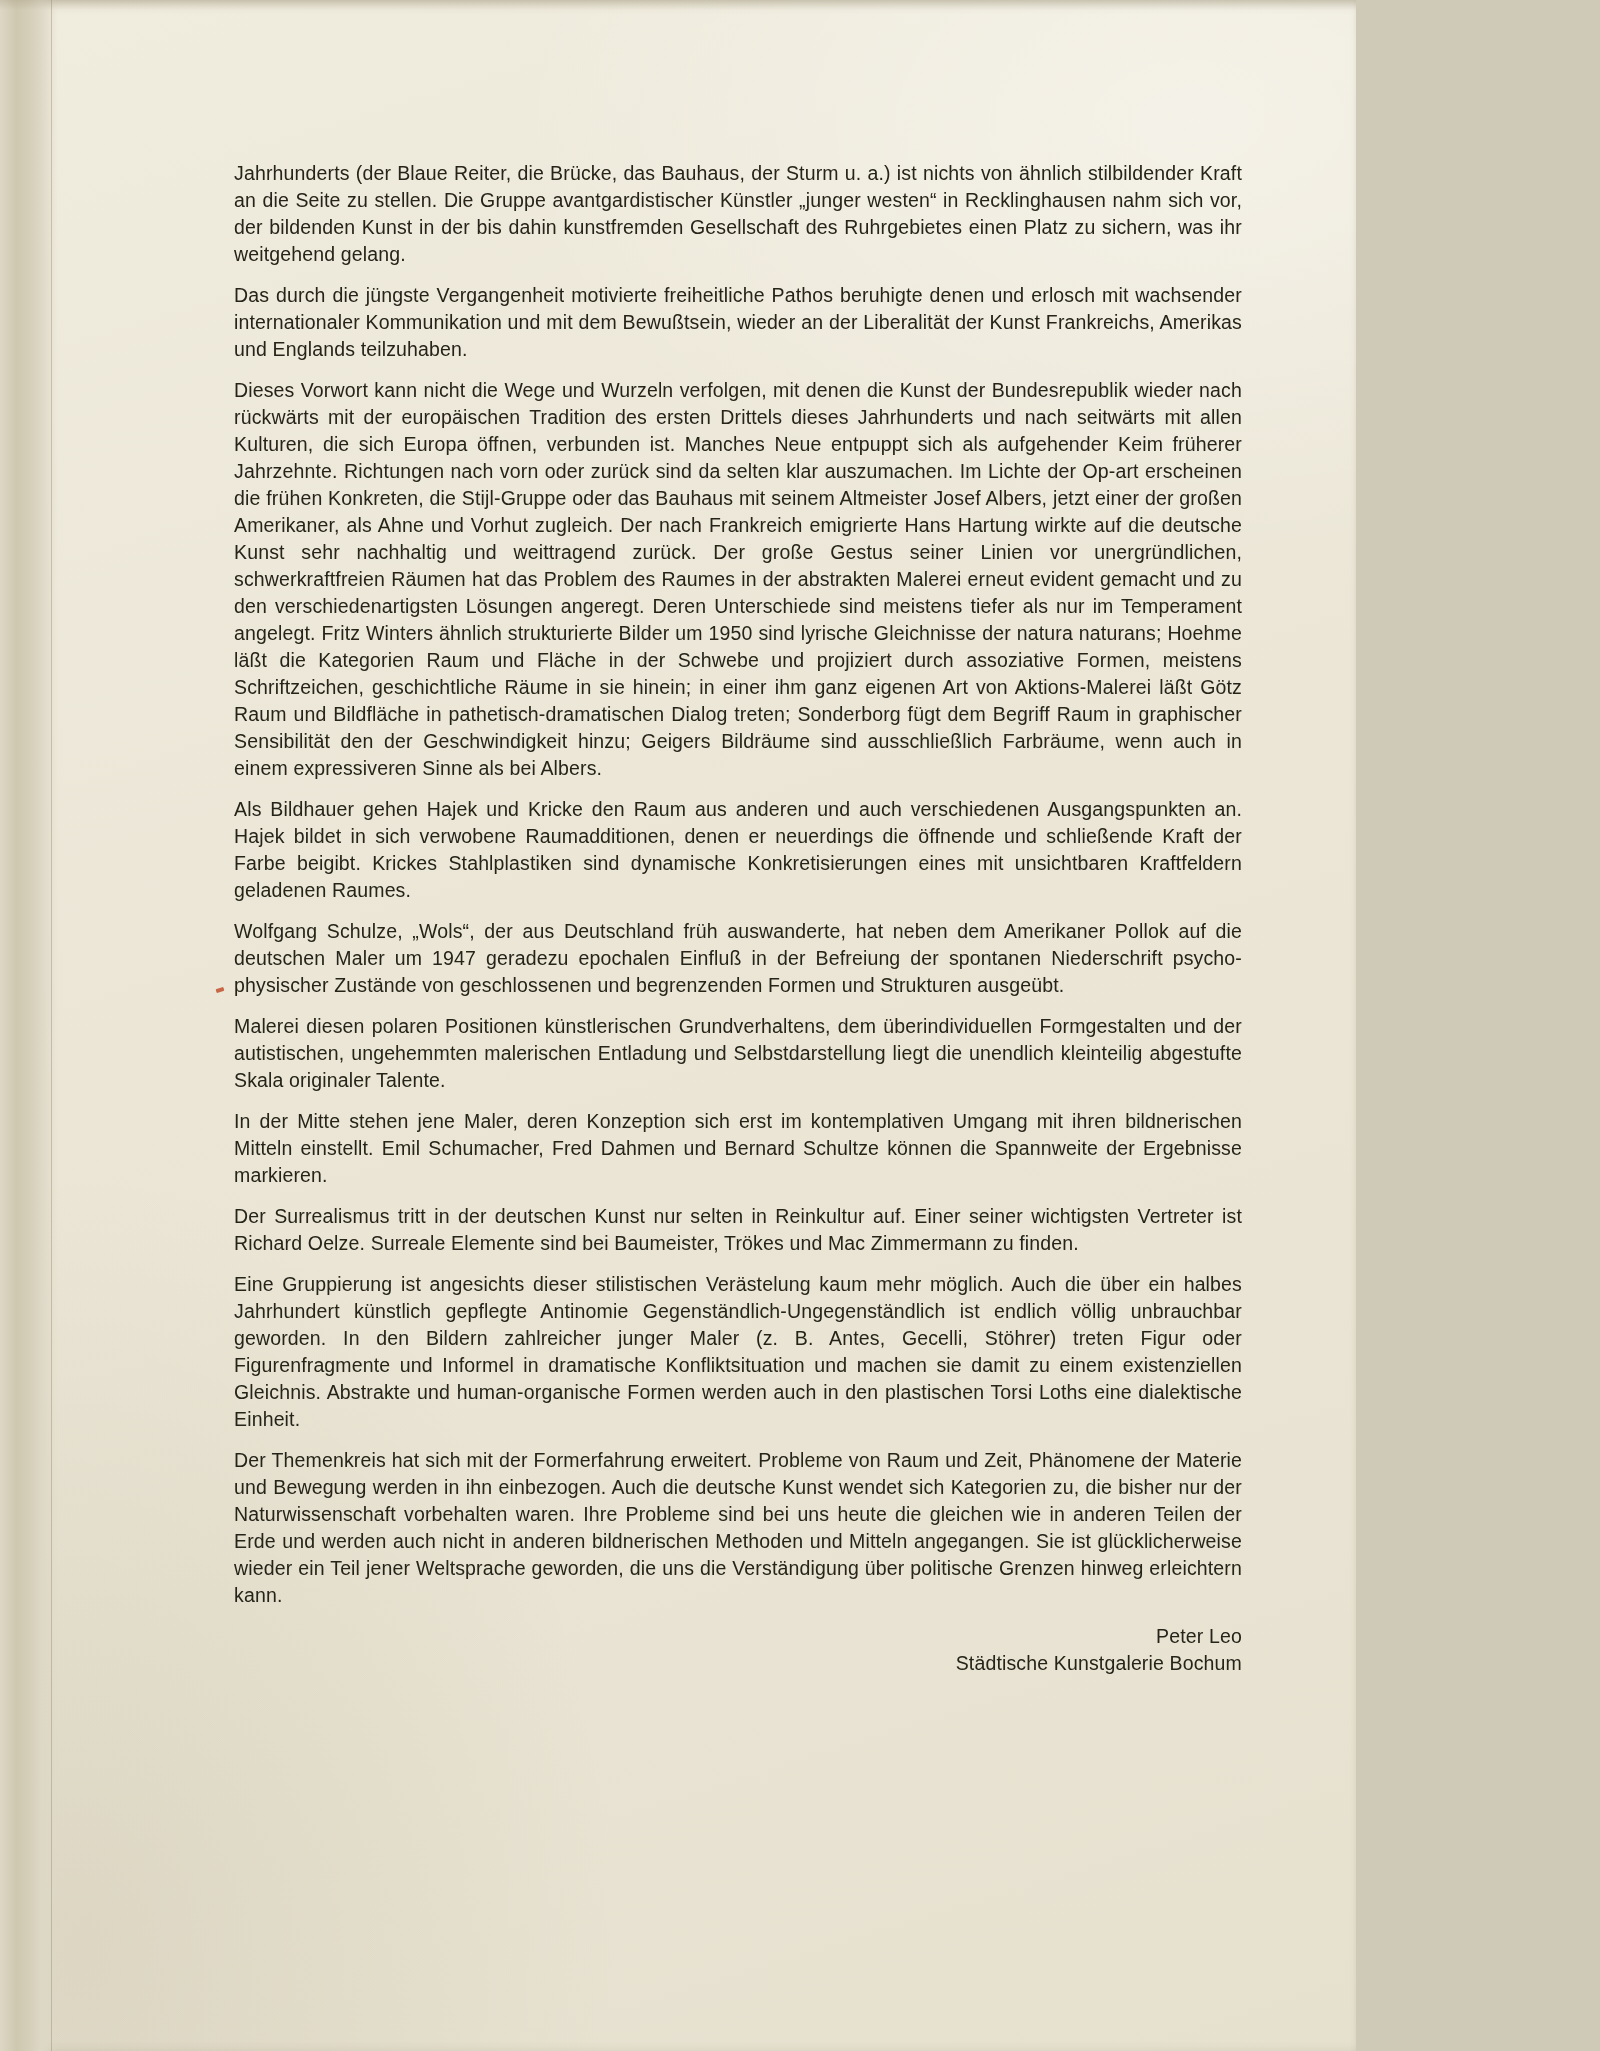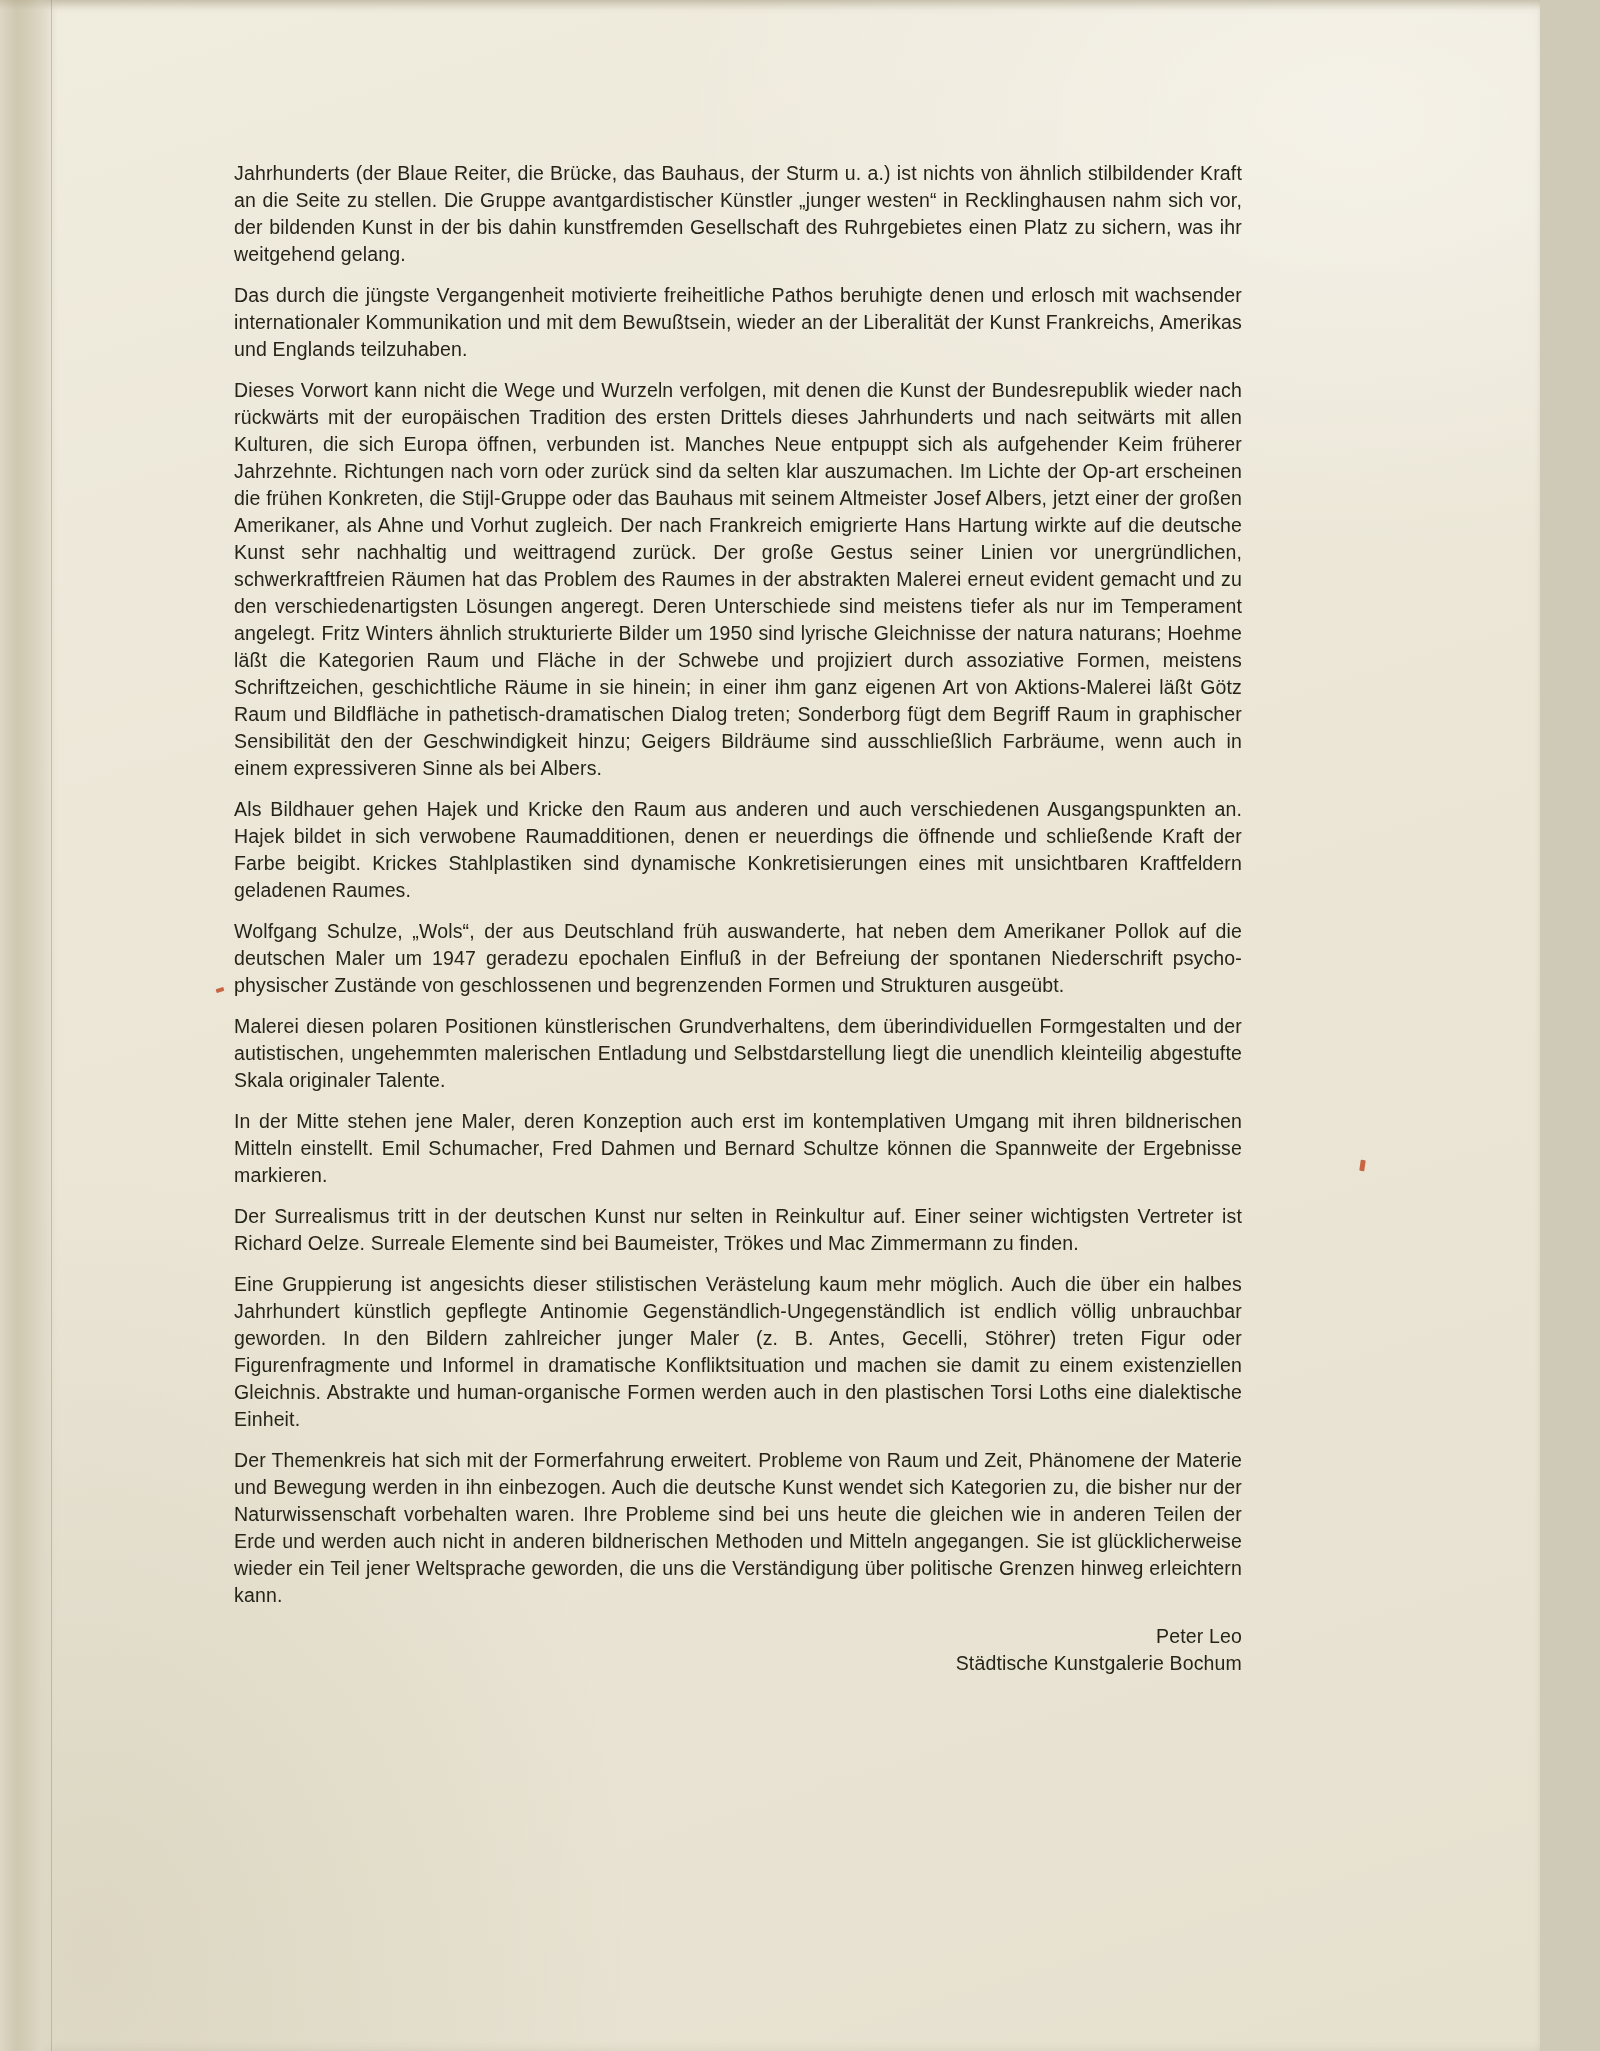--- a/index.html
+++ b/index.html
@@ -2,21 +2,21 @@
 <html lang="de"><head>
 <meta charset="utf-8">
 <style>
   html, body {
     margin: 0;
     padding: 0;
     background: #cfc9b8;
   }
   .scan {
     position: relative;
-    width: 1540px;
+    width: 1356px;
     height: 2051px;
     overflow: hidden;
     font-family: "Liberation Sans", "DejaVu Sans", sans-serif;
     background:
       radial-gradient(1100px 700px at 88% 6%, rgba(255,255,255,0.38), rgba(255,255,255,0) 62%),
       radial-gradient(900px 1300px at 6% 95%, rgba(115,100,65,0.10), rgba(115,100,65,0) 60%),
       linear-gradient(163deg, #f0ecde 0%, #ebe6d6 45%, #e6e1cf 100%);
     box-shadow:
       inset 0 8px 14px -8px rgba(90,78,48,0.30),
       inset 0 -6px 12px -8px rgba(90,78,48,0.18);
@@ -92,21 +92,21 @@
   <div class="edge-left"></div>
   <div class="edge-top"></div>
 
   <main class="text-block" lang="de">
     <p>Jahrhunderts (der Blaue Reiter, die Brücke, das Bauhaus, der Sturm u. a.) ist nichts von ähnlich stilbildender Kraft an die Seite zu stellen. Die Gruppe avantgardistischer Künstler „junger westen“ in Recklinghausen nahm sich vor, der bildenden Kunst in der bis dahin kunstfremden Gesellschaft des Ruhrgebietes einen Platz zu sichern, was ihr weitgehend gelang.</p>
     <p>Das durch die jüngste Vergangenheit motivierte freiheitliche Pathos beruhigte denen und erlosch mit wachsender internationaler Kommunikation und mit dem Bewußtsein, wieder an der Liberalität der Kunst Frankreichs, Amerikas und Englands teilzuhaben.</p>
     <p>Dieses Vorwort kann nicht die Wege und Wurzeln verfolgen, mit denen die Kunst der Bundesrepublik wieder nach rückwärts mit der europäischen Tradition des ersten Drittels dieses Jahrhunderts und nach seitwärts mit allen Kulturen, die sich Europa öffnen, verbunden ist. Manches Neue entpuppt sich als aufgehender Keim früherer Jahrzehnte. Richtungen nach vorn oder zurück sind da selten klar auszumachen. Im Lichte der Op-art erscheinen die frühen Konkreten, die Stijl-Gruppe oder das Bauhaus mit seinem Altmeister Josef Albers, jetzt einer der großen Amerikaner, als Ahne und Vorhut zugleich. Der nach Frankreich emigrierte Hans Hartung wirkte auf die deutsche Kunst sehr nachhaltig und weittragend zurück. Der große Gestus seiner Linien vor unergründlichen, schwerkraftfreien Räumen hat das Problem des Raumes in der abstrakten Malerei erneut evident gemacht und zu den verschiedenartigsten Lösungen angeregt. Deren Unterschiede sind meistens tiefer als nur im Temperament angelegt. Fritz Winters ähnlich strukturierte Bilder um 1950 sind lyrische Gleichnisse der natura naturans; Hoehme läßt die Kategorien Raum und Fläche in der Schwebe und projiziert durch assoziative Formen, meistens Schriftzeichen, geschichtliche Räume in sie hinein; in einer ihm ganz eigenen Art von Aktions-Malerei läßt Götz Raum und Bildfläche in pathetisch-dramatischen Dialog treten; Sonderborg fügt dem Begriff Raum in graphischer Sensibilität den der Geschwindigkeit hinzu; Geigers Bildräume sind ausschließlich Farbräume, wenn auch in einem expressiveren Sinne als bei Albers.</p>
     <p>Als Bildhauer gehen Hajek und Kricke den Raum aus anderen und auch verschiedenen Ausgangspunkten an. Hajek bildet in sich verwobene Raumadditionen, denen er neuerdings die öffnende und schließende Kraft der Farbe beigibt. Krickes Stahlplastiken sind dynamische Konkretisierungen eines mit unsichtbaren Kraftfeldern geladenen Raumes.</p>
     <p>Wolfgang Schulze, „Wols“, der aus Deutschland früh auswanderte, hat neben dem Amerikaner Pollok auf die deutschen Maler um 1947 geradezu epochalen Einfluß in der Befreiung der spontanen Niederschrift psycho-physischer Zustände von geschlossenen und begrenzenden Formen und Strukturen ausgeübt.</p>
     <p>Malerei diesen polaren Positionen künstlerischen Grundverhaltens, dem überindividuellen Formgestalten und der autistischen, ungehemmten malerischen Entladung und Selbstdarstellung liegt die unendlich kleinteilig abgestufte Skala originaler Talente.</p>
-    <p>In der Mitte stehen jene Maler, deren Konzeption auch erst im kontemplativen Umgang mit ihren bildnerischen Mitteln einstellt. Emil Schumacher, Fred Dahmen und Bernard Schultze können die Spannweite der Ergebnisse markieren.</p>
+    <p>In der Mitte stehen jene Maler, deren Konzeption sich erst im kontemplativen Umgang mit ihren bildnerischen Mitteln einstellt. Emil Schumacher, Fred Dahmen und Bernard Schultze können die Spannweite der Ergebnisse markieren.</p>
     <p>Der Surrealismus tritt in der deutschen Kunst nur selten in Reinkultur auf. Einer seiner wichtigsten Vertreter ist Richard Oelze. Surreale Elemente sind bei Baumeister, Trökes und Mac Zimmermann zu finden.</p>
     <p>Eine Gruppierung ist angesichts dieser stilistischen Verästelung kaum mehr möglich. Auch die über ein halbes Jahrhundert künstlich gepflegte Antinomie Gegenständlich-Ungegenständlich ist endlich völlig unbrauchbar geworden. In den Bildern zahlreicher junger Maler (z. B. Antes, Gecelli, Stöhrer) treten Figur oder Figurenfragmente und Informel in dramatische Konfliktsituation und machen sie damit zu einem existenziellen Gleichnis. Abstrakte und human-organische Formen werden auch in den plastischen Torsi Loths eine dialektische Einheit.</p>
     <p>Der Themenkreis hat sich mit der Formerfahrung erweitert. Probleme von Raum und Zeit, Phänomene der Materie und Bewegung werden in ihn einbezogen. Auch die deutsche Kunst wendet sich Kategorien zu, die bisher nur der Naturwissenschaft vorbehalten waren. Ihre Probleme sind bei uns heute die gleichen wie in anderen Teilen der Erde und werden auch nicht in anderen bildnerischen Methoden und Mitteln angegangen. Sie ist glücklicherweise wieder ein Teil jener Weltsprache geworden, die uns die Verständigung über politische Grenzen hinweg erleichtern kann.</p>
 
     <div class="signature">
       <p>Peter Leo</p>
       <p>Städtische Kunstgalerie Bochum</p>
     </div>
   </main>
 

